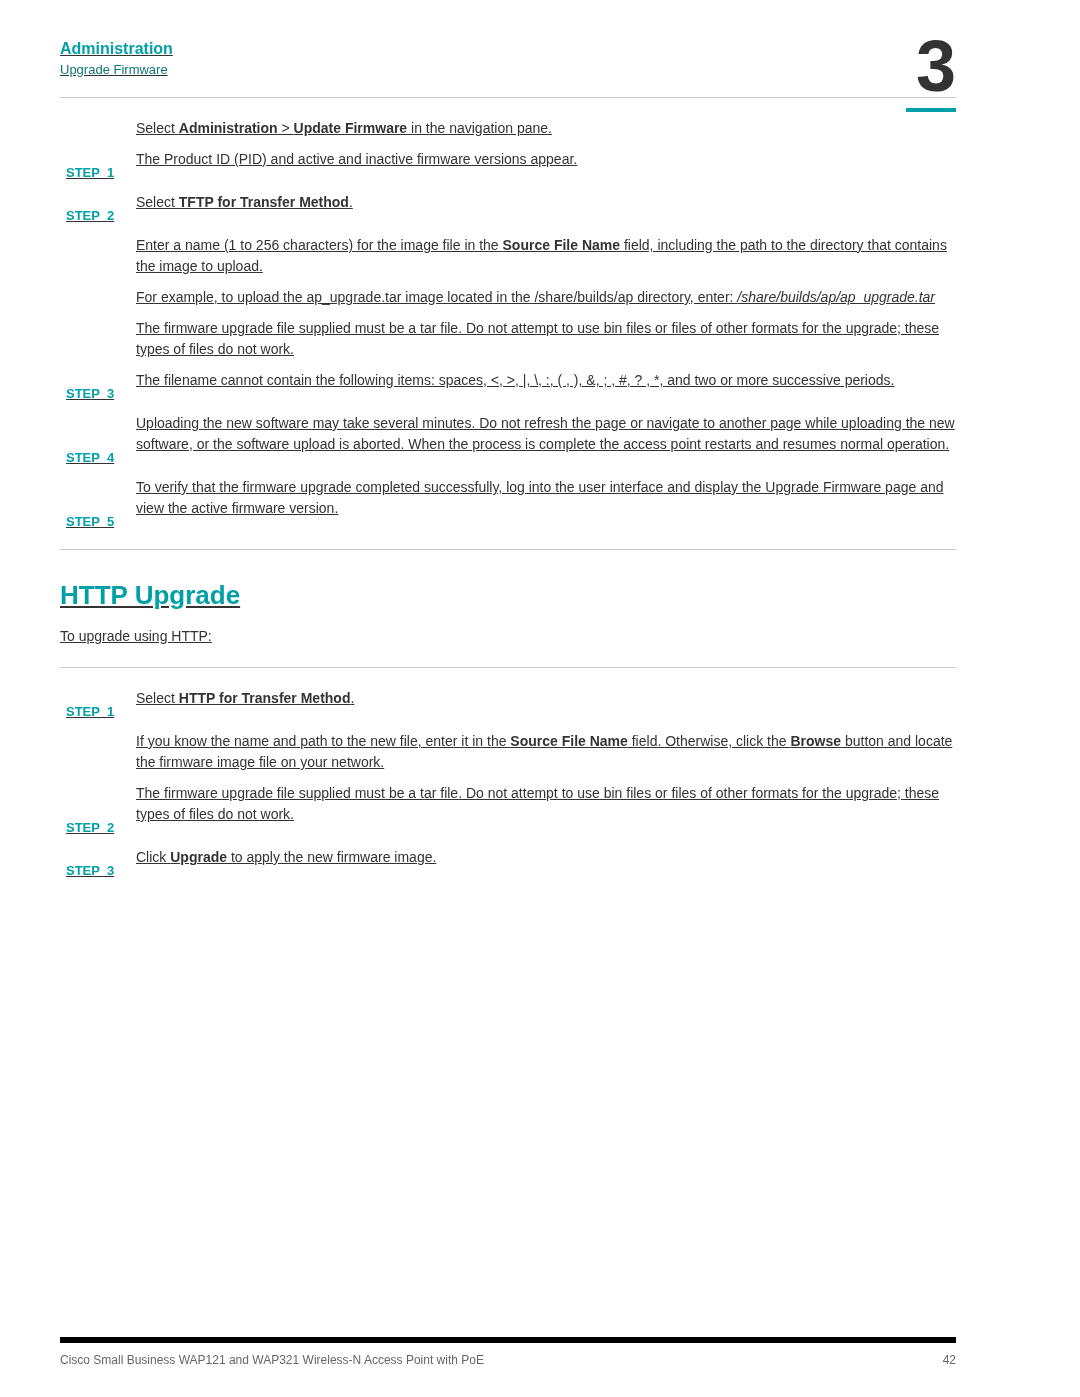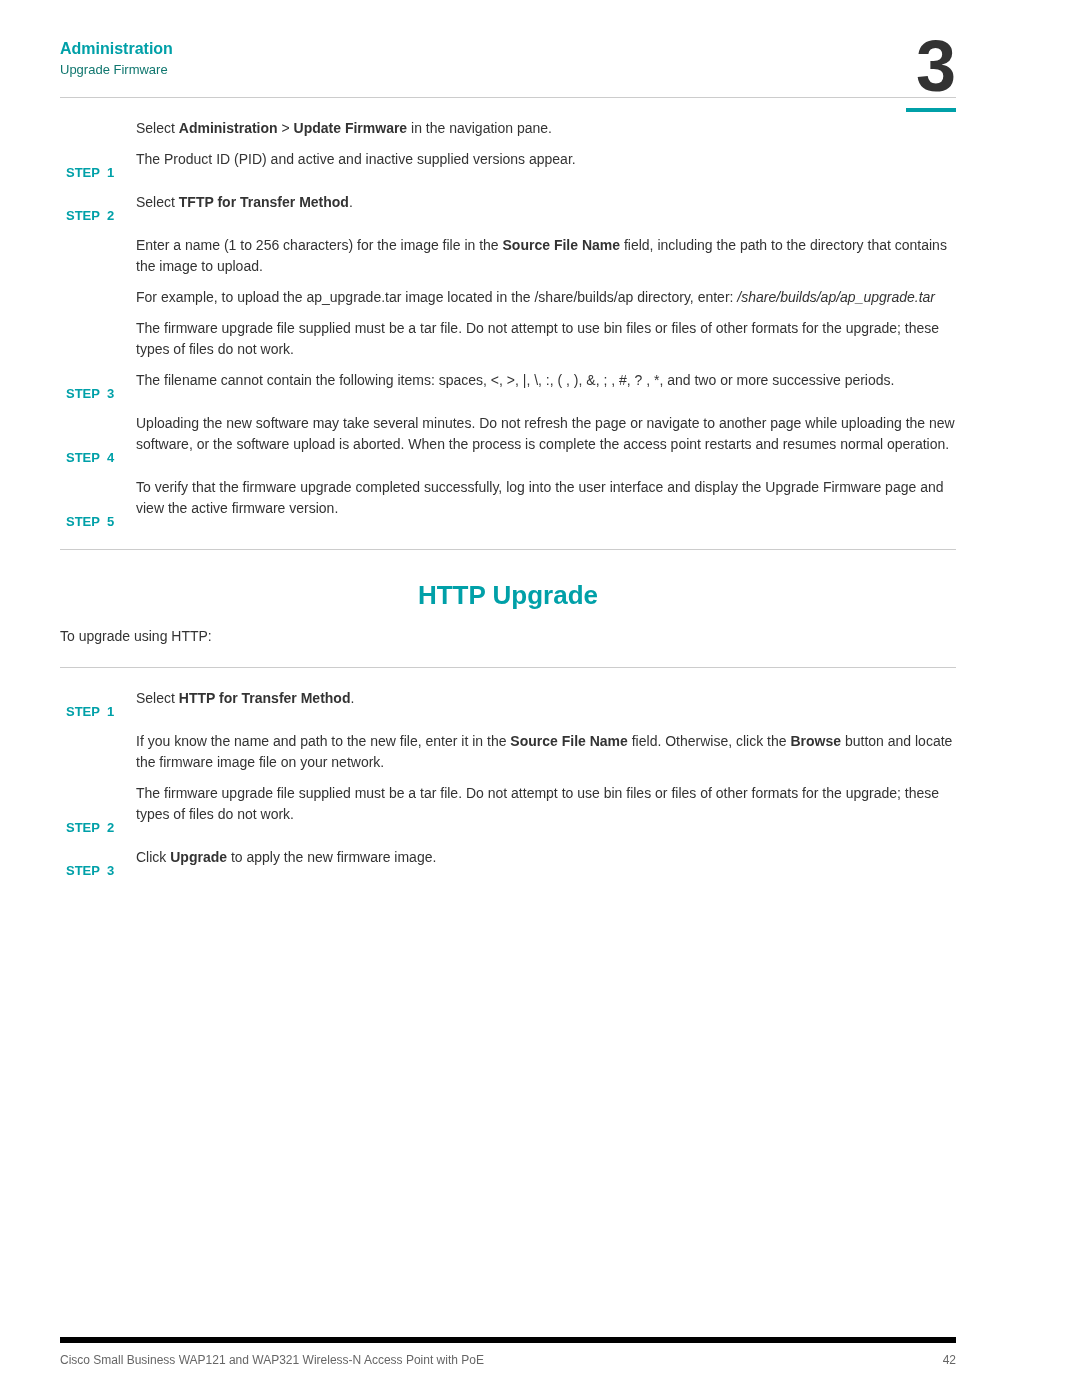--- a/index.html
+++ b/index.html
@@ -16,20 +16,21 @@
       width: 1080px;
       min-height: 1397px;
       position: relative;
     }
 
     .page-container {
       width: 1016px;
       min-height: 1397px;
       padding: 0;
       position: relative;
+      text-decoration: underline;
     }
 
     
     .header {
       padding: 40px 60px 0 60px;
       position: relative;
     }
 
     .breadcrumb-area {
       display: flex;
@@ -117,21 +118,21 @@
       border: none;
       border-top: 1px solid #ccc;
     }
 
     
     .section-title {
       color: #00a0a8;
       font-size: 26px;
       font-weight: bold;
       margin: 30px 0 15px 0;
-      text-align: center;
+      text-align: left;
     }
 
     .section-intro {
       font-size: 14px;
       color: #333;
       margin-bottom: 15px;
       line-height: 1.5;
     }
 
     
@@ -173,21 +174,21 @@
   </div>
 
   <hr class="header-divider">
 
   <div class="content">
 
     <div class="step-block">
       <span class="step-label">STEP &nbsp;1</span>
       <div class="step-content">
         <p>Select <strong>Administration</strong> &gt; <strong>Update Firmware</strong> in the navigation pane.</p>
-        <p class="sub-para">The Product ID (PID) and active and inactive supplied versions appear.</p>
+        <p class="sub-para">The Product ID (PID) and active and inactive firmware versions appear.</p>
       </div>
     </div>
 
     <div class="step-block">
       <span class="step-label">STEP &nbsp;2</span>
       <div class="step-content">
         <p>Select <strong>TFTP for Transfer Method</strong>.</p>
       </div>
     </div>
 

